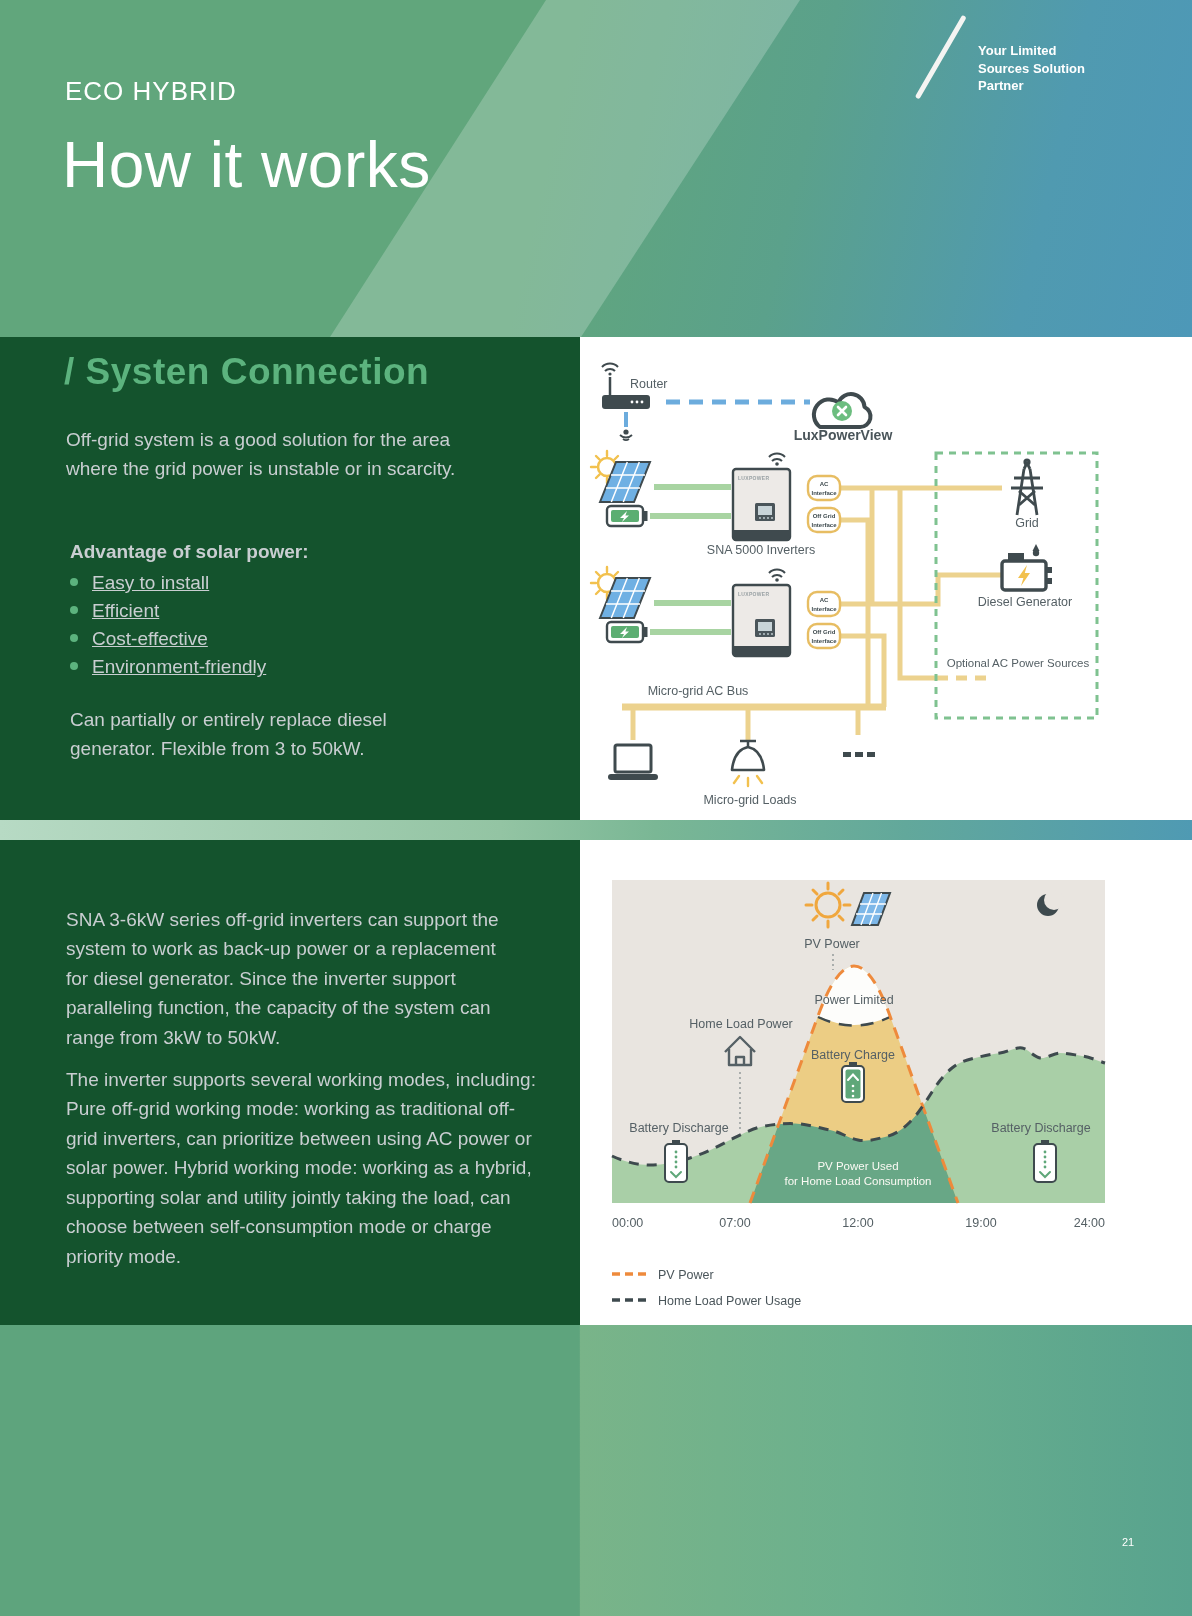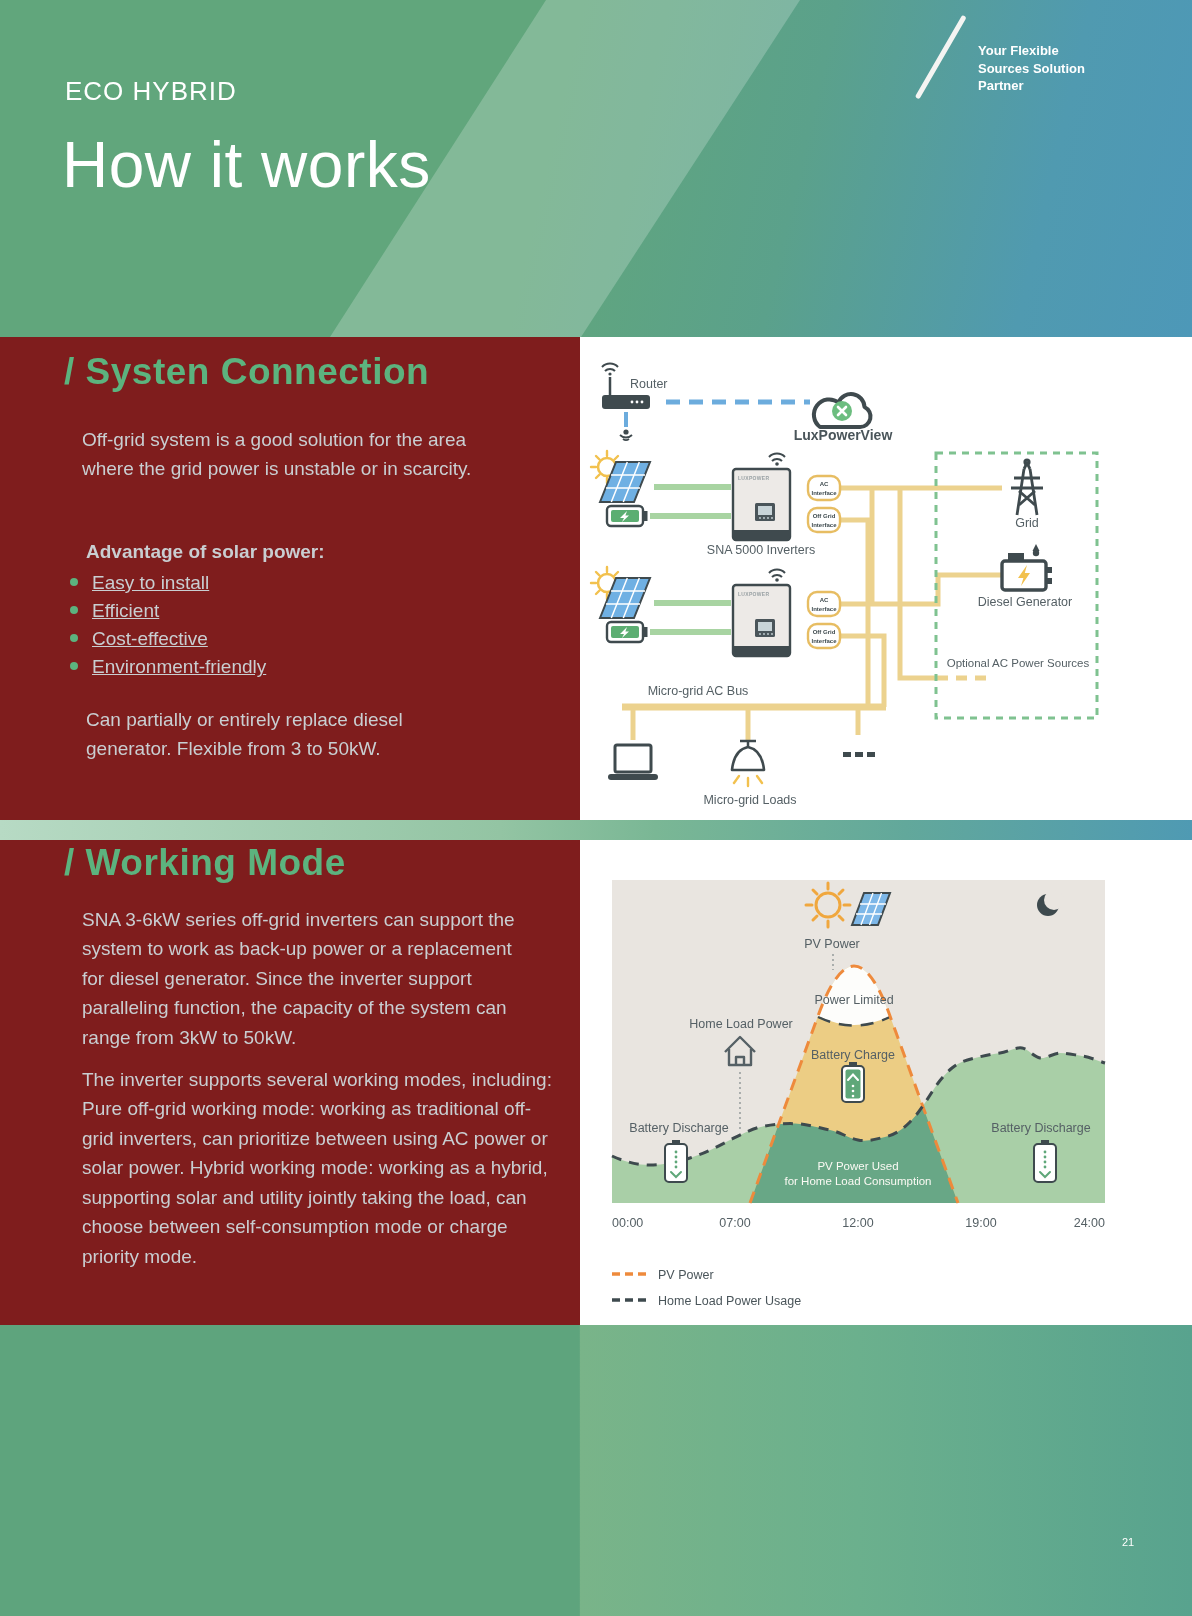--- a/index.html
+++ b/index.html
@@ -13,25 +13,25 @@
   .header-wedge{position:absolute;left:0;top:0;width:1192px;height:337px;
     background:rgba(255,255,255,0.22);
     clip-path:polygon(546px 0,800px 0,581px 337px,330px 337px);}
   .eyebrow{position:absolute;left:65px;top:76px;font-size:26px;font-weight:normal;color:#fff;letter-spacing:1px;}
   .big-title{position:absolute;left:62px;top:128px;font-size:64px;font-weight:normal;color:#fff;letter-spacing:.5px;}
   .slash{position:absolute;left:962px;top:16px;width:5px;height:95px;background:#f4f4f2;border-radius:3px;
     transform:rotate(30deg);transform-origin:top center;}
   .tagline{position:absolute;left:978px;top:42px;font-size:13px;font-weight:bold;color:#fff;line-height:1.35;}
 
   
-  .left-col{position:absolute;left:0;top:337px;width:580px;height:988px;background:#7f1d1d;}
+  .left-col{position:absolute;left:0;top:337px;width:580px;height:988px;background:#14532d;}
   .divider{position:absolute;left:0;top:820px;width:1192px;height:20px;
     background:linear-gradient(90deg,#b7dac4 0%,#93c4a3 42%,#7ab795 55%,#62a89b 76%,#4f9ab3 100%);}
   .sec-heading{position:absolute;font-size:37px;font-weight:600;color:#5cb37e;letter-spacing:.5px;}
-  .body-text{position:absolute;font-size:19px;color:#c9ced1;line-height:1.55;margin-left:16px;}
+  .body-text{position:absolute;font-size:19px;color:#c9ced1;line-height:1.55;}
   .adv-list{position:absolute;left:70px;top:232px;margin:0;padding:0;list-style:none;}
   .adv-list li{position:relative;padding-left:22px;font-size:19px;color:#c9ced1;line-height:1.48;text-decoration:underline;}
   .adv-list li::before{content:"";position:absolute;left:0;top:9px;width:8px;height:8px;border-radius:50%;
     background:#5cb37e;}
 
   
   .footer{position:absolute;left:0;top:1325px;width:1192px;height:291px;
     background:linear-gradient(90deg,#5ea47d 0%,#5ea47d 48.6%,#79b489 48.7%,#6bb08d 72%,#58a38e 100%);}
   .page-num{position:absolute;left:1122px;top:1536px;font-size:11px;color:#ffffff;}
 
@@ -43,40 +43,39 @@
 <body>
 
 <div class="page">
 
   <div class="header">
     <div class="header-wedge"></div>
     <div class="slash"></div>
     <div class="eyebrow">ECO HYBRID</div>
     <div class="big-title">How it works</div>
     <div class="tagline">
-      <div>Your Flexible</div>
+      <div>Your Limited</div>
       <div>Sources Solution</div>
       <div>Partner</div>
     </div>
   </div>
 
   <div class="left-col">
 
     <div class="sec-heading" style="left:64px;top:14px;">/ Systen Connection</div>
     <div class="body-text" style="left:66px;top:88px;width:392px;">Off-grid system is a good solution for the area where the grid power is unstable or in scarcity.</div>
     <div class="body-text" style="left:70px;top:200px;font-weight:bold;">Advantage of solar power:</div>
     <ul class="adv-list">
       <li>Easy to install</li>
       <li>Efficient</li>
       <li>Cost-effective</li>
       <li>Environment-friendly</li>
     </ul>
     <div class="body-text" style="left:70px;top:368px;width:400px;">Can partially or entirely replace diesel generator. Flexible from 3 to 50kW.</div>
 
-    <div class="sec-heading" style="left:64px;top:505px;">/ Working Mode</div>
     <div class="body-text" style="left:66px;top:568px;width:440px;">SNA 3-6kW series off-grid inverters can support the system to work as back-up power or a replacement for diesel generator. Since the inverter support paralleling function, the capacity of the system can range from 3kW to 50kW.</div>
     <div class="body-text" style="left:66px;top:728px;width:478px;">The inverter supports several working modes, including: Pure off-grid working mode: working as traditional off-grid inverters, can prioritize between using AC power or solar power. Hybrid working mode: working as a hybrid, supporting solar and utility jointly taking the load, can choose between self-consumption mode or charge priority mode.</div>
   </div>
 
   <svg class="abs" style="left:580px;top:337px;" width="612" height="483" viewBox="0 0 612 483">
 
     <g>
       <path d="M25,34 a7,7 0 0 1 10,0" stroke="#3f4a4e" stroke-width="2" fill="none"></path>
       <path d="M22,30 a11,11 0 0 1 16,0" stroke="#3f4a4e" stroke-width="2" fill="none"></path>
       <circle cx="30" cy="37" r="1.6" fill="#3f4a4e"></circle>

